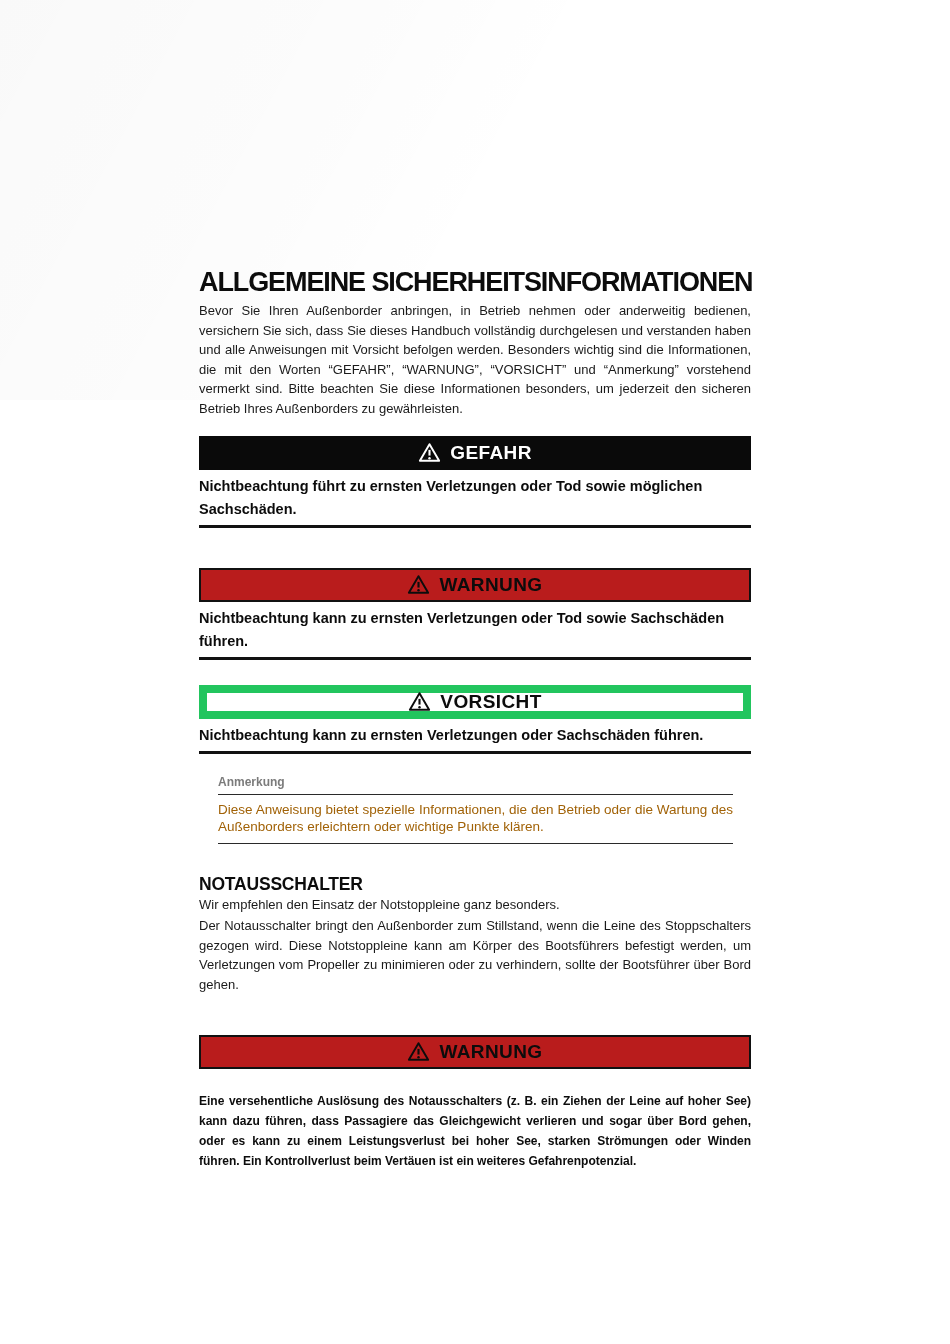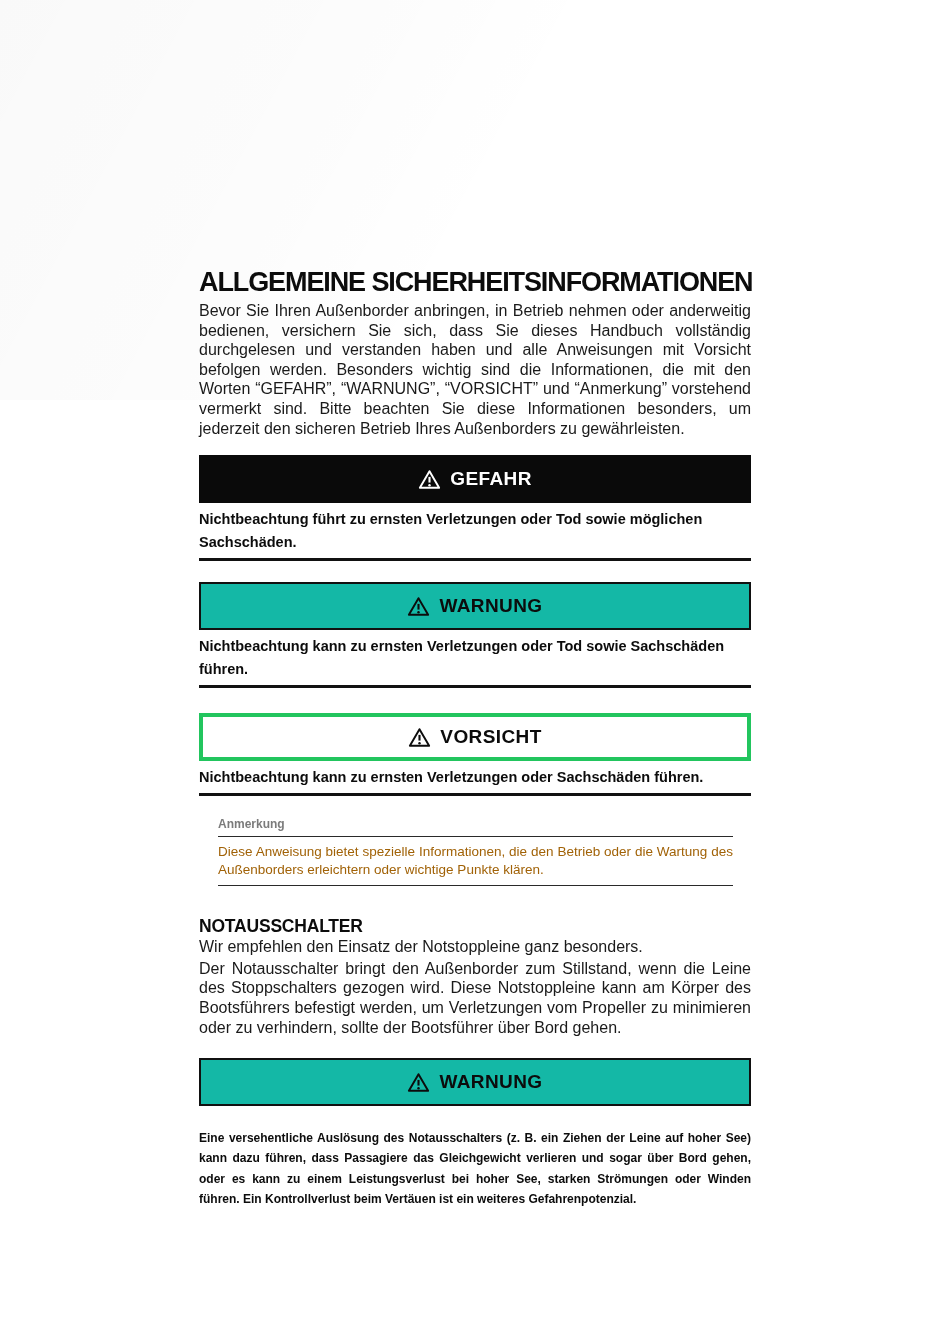--- a/index.html
+++ b/index.html
@@ -40,52 +40,52 @@
   }
   .sec-heading {
     margin-top: 30px;
     font-size: 18px;
     font-weight: 700;
     letter-spacing: -0.2px;
     color: #0c0c0c;
   }
   .body-text {
     margin-top: 3px;
-    font-size: 16px;
+    font-size: 13px;
     line-height: 19.6px;
     text-align: justify;
     color: #1a1a1a;
   }
   .signal-box {
-    height: 48px;
+    height: 34px;
     display: flex;
     align-items: center;
     justify-content: center;
     gap: 9px;
     font-size: 19px;
     font-weight: 700;
     letter-spacing: 0.4px;
     box-sizing: border-box;
   }
   .signal-box .tri-icon { display: flex; }
   .box-danger {
     margin-top: 17px;
     background: #0a0a0a;
     color: #ffffff;
   }
   .box-warning {
-    margin-top: 21px;
-    background: #14b8a6;
+    margin-top: 40px;
+    background: #b91c1c;
     border: 2px solid #111111;
     color: #0c0c0c;
   }
   .box-caution {
     margin-top: 25px;
     background: #ffffff;
-    border: 4px solid #22c55e;
+    border: 8px solid #22c55e;
     color: #0c0c0c;
   }
   .caption {
     margin-top: 5px;
     font-size: 14.5px;
     font-weight: 700;
     line-height: 23px;
     color: #0c0c0c;
   }
   .rule-thick {

